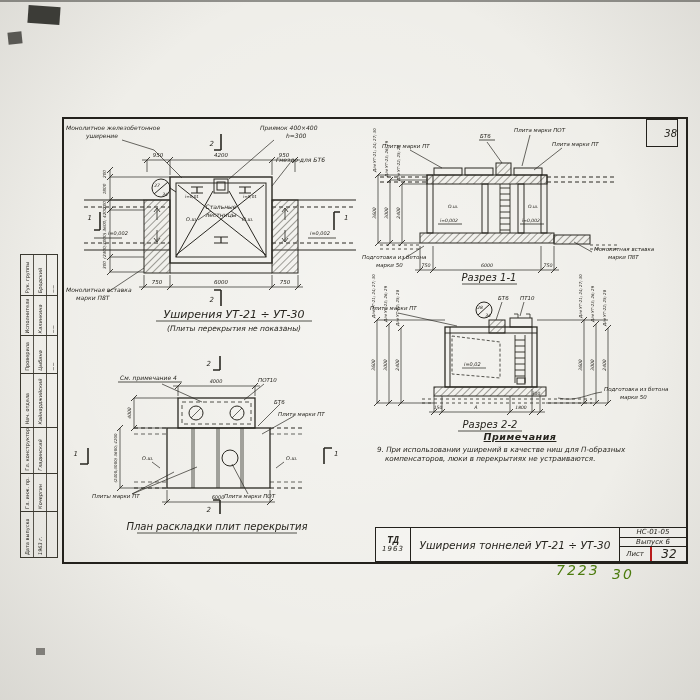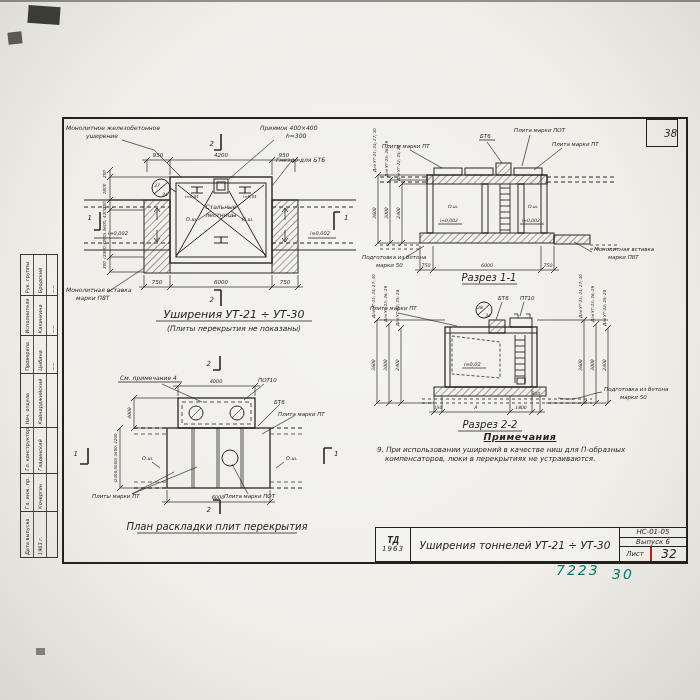--- a/index.html
+++ b/index.html
@@ -23,21 +23,21 @@
   .tb-logo{width:34px;border-right:1.5px solid #23211c;display:flex;flex-direction:column;
         align-items:center;justify-content:center;line-height:1;}
   .tb-logo .tl1{font-size:10px;font-weight:bold;font-family:Liberation Mono, monospace;}
   .tb-logo .tl2{font-size:7px;letter-spacing:1px;}
   .tb-title{flex:1;display:flex;align-items:center;justify-content:center;font-size:10.5px;}
   .tb-right{width:66px;border-left:1.5px solid #23211c;display:flex;flex-direction:column;}
   .tb-r1,.tb-r2{flex:1;border-bottom:1px solid #23211c;display:flex;align-items:center;justify-content:center;font-size:7px;}
   .tb-r3{flex:1.2;display:flex;}
   .tb-r3 .c1{width:30px;border-right:2px solid #b91c1c;display:flex;align-items:center;justify-content:center;font-size:7px;}
   .tb-r3 .c2{flex:1;display:flex;align-items:center;justify-content:center;font-size:12px;}
-  .hand{position:absolute;font-style:italic;font-size:14px;letter-spacing:2px;color:#0f766e;}
+  .hand{position:absolute;font-style:italic;font-size:14px;letter-spacing:2px;color:#4d7c0f;}
   .stamp{position:absolute;left:20px;top:558px;width:302px;height:36px;
         transform:rotate(-90deg);transform-origin:0 0;display:flex;border:1px solid #3a382f;}
   .stamp .cell{border-left:1px solid #3a382f;display:flex;flex-direction:column;overflow:hidden;}
   .stamp .cell:first-child{border-left:none;}
   .stamp .r{height:12px;font-size:5px;line-height:12px;white-space:nowrap;padding-left:2px;border-bottom:1px solid #55524a;}
   .stamp .r:last-child{border-bottom:none;}
   .stamp .nm{font-style:italic;}
   .stamp .sg{font-style:italic;color:#2e2c26;}
 </style>
 </head>

